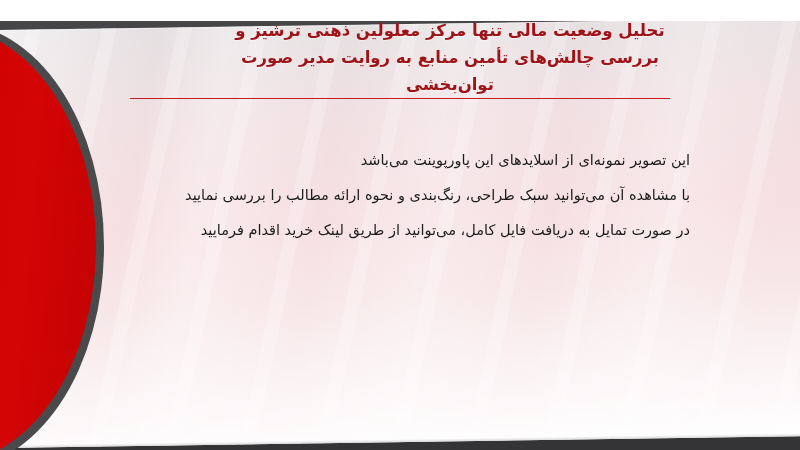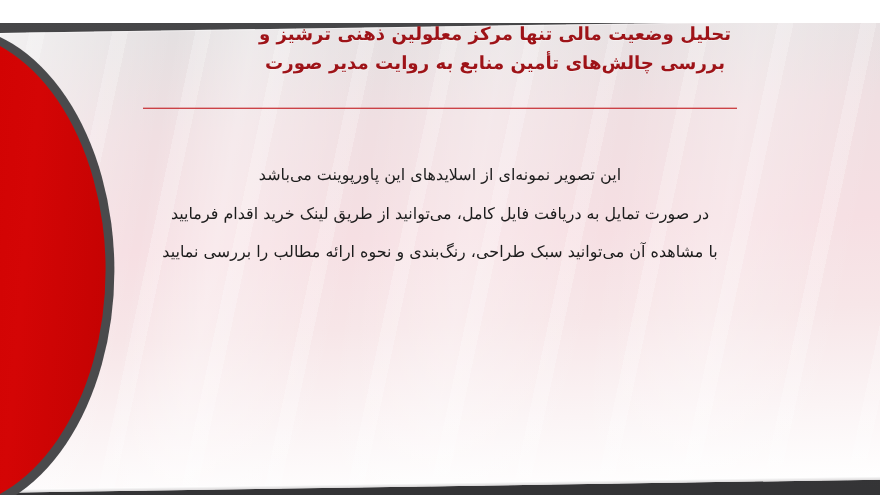--- a/index.html
+++ b/index.html
@@ -109,21 +109,21 @@
     height: 0;
     border-top: 1.5px solid #c31b20;
   }
 
   
   .body-block {
     position: absolute;
     left: 110px;
     top: 122px;
     width: 580px;
-    text-align: center;
+    text-align: right;
     direction: rtl;
     color: #1c1c1c;
     font-size: 14.5px;
     line-height: 35px;
     font-weight: normal;
   }
   .body-line { display: block; white-space: nowrap; }
 
   
   .plate-edge-bottom {
@@ -147,23 +147,24 @@
     <div class="plate-texture"></div>
     <div class="plate-edge-bottom"></div>
   </div>
 
   <div class="red-lens-outline"></div>
   <div class="red-lens"></div>
 
   <div class="title-block">
     <span class="title-line">تحلیل وضعیت مالی تنها مرکز معلولین ذهنی ترشیز و</span>
     <span class="title-line">بررسی چالش‌های تأمین منابع به روایت مدیر صورت</span>
+    <span class="title-line">توان‌بخشی</span>
   </div>
 
   <div class="title-rule"></div>
 
   <div class="body-block">
     <span class="body-line">این تصویر نمونه‌ای از اسلایدهای این پاورپوینت می‌باشد</span>
+    <span class="body-line">با مشاهده آن می‌توانید سبک طراحی، رنگ‌بندی و نحوه ارائه مطالب را بررسی نمایید</span>
     <span class="body-line">در صورت تمایل به دریافت فایل کامل، می‌توانید از طریق لینک خرید اقدام فرمایید</span>
-    <span class="body-line">با مشاهده آن می‌توانید سبک طراحی، رنگ‌بندی و نحوه ارائه مطالب را بررسی نمایید</span>
   </div>
 
 </div>
 
 </body></html>

